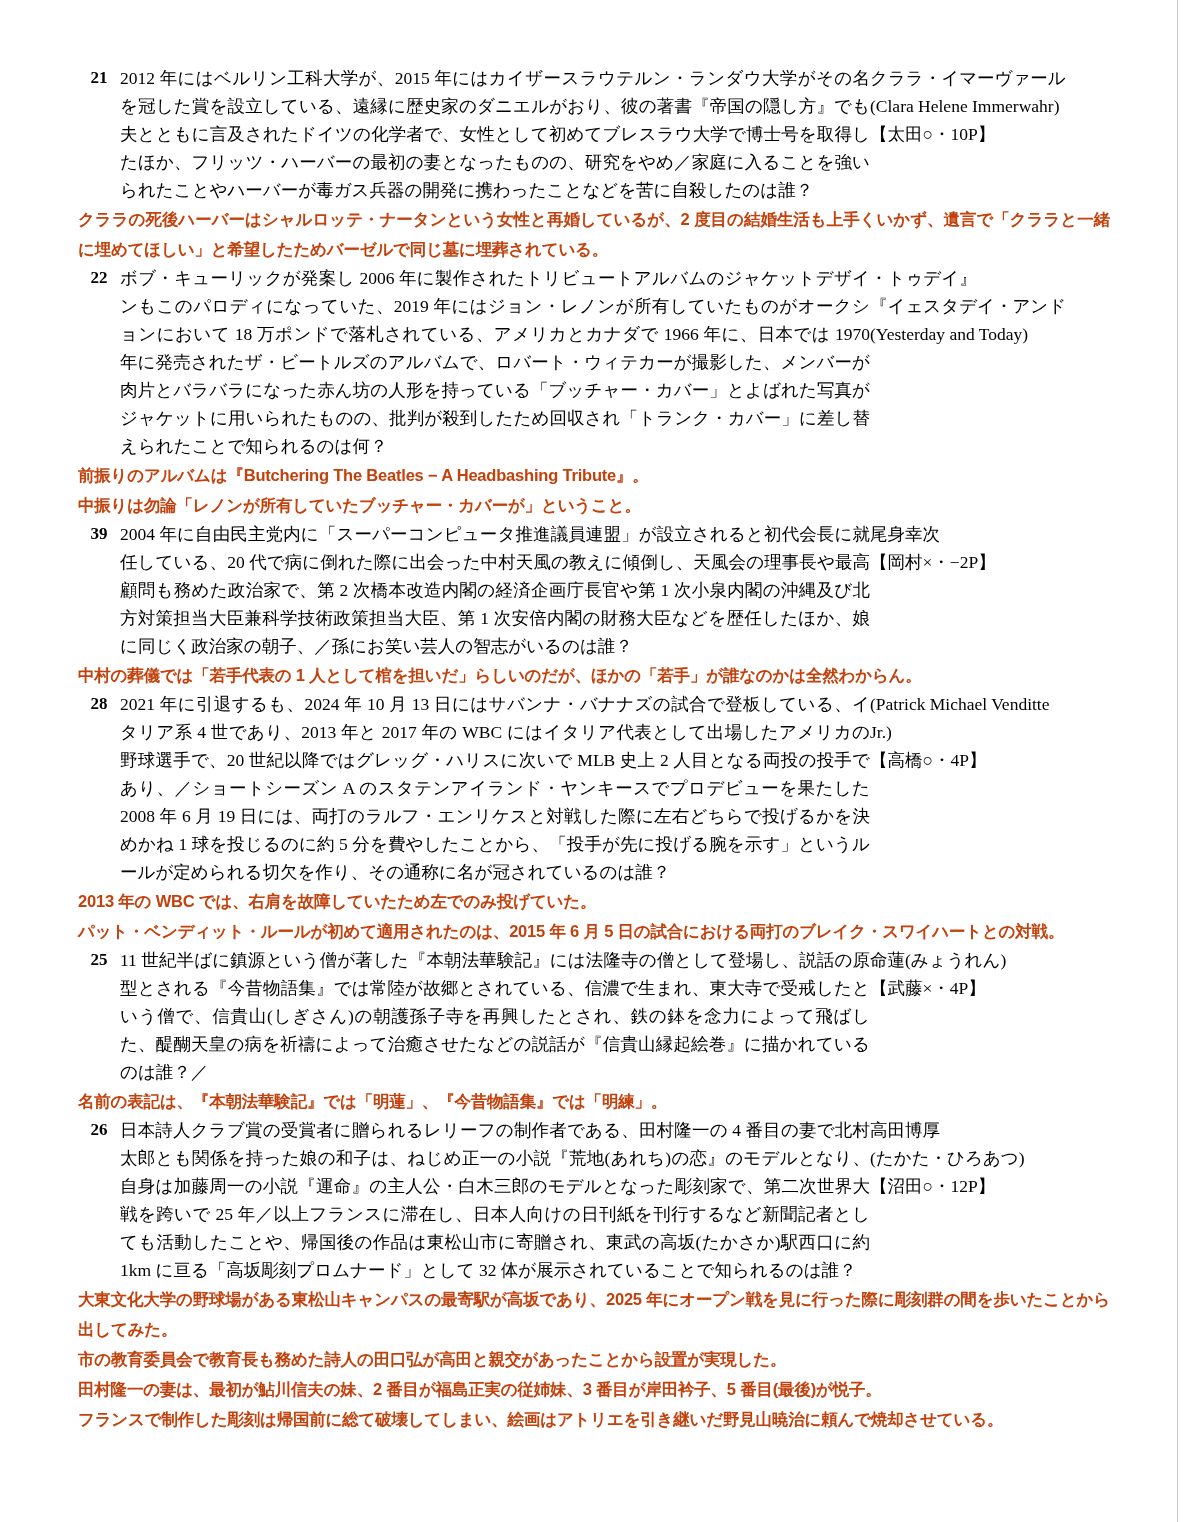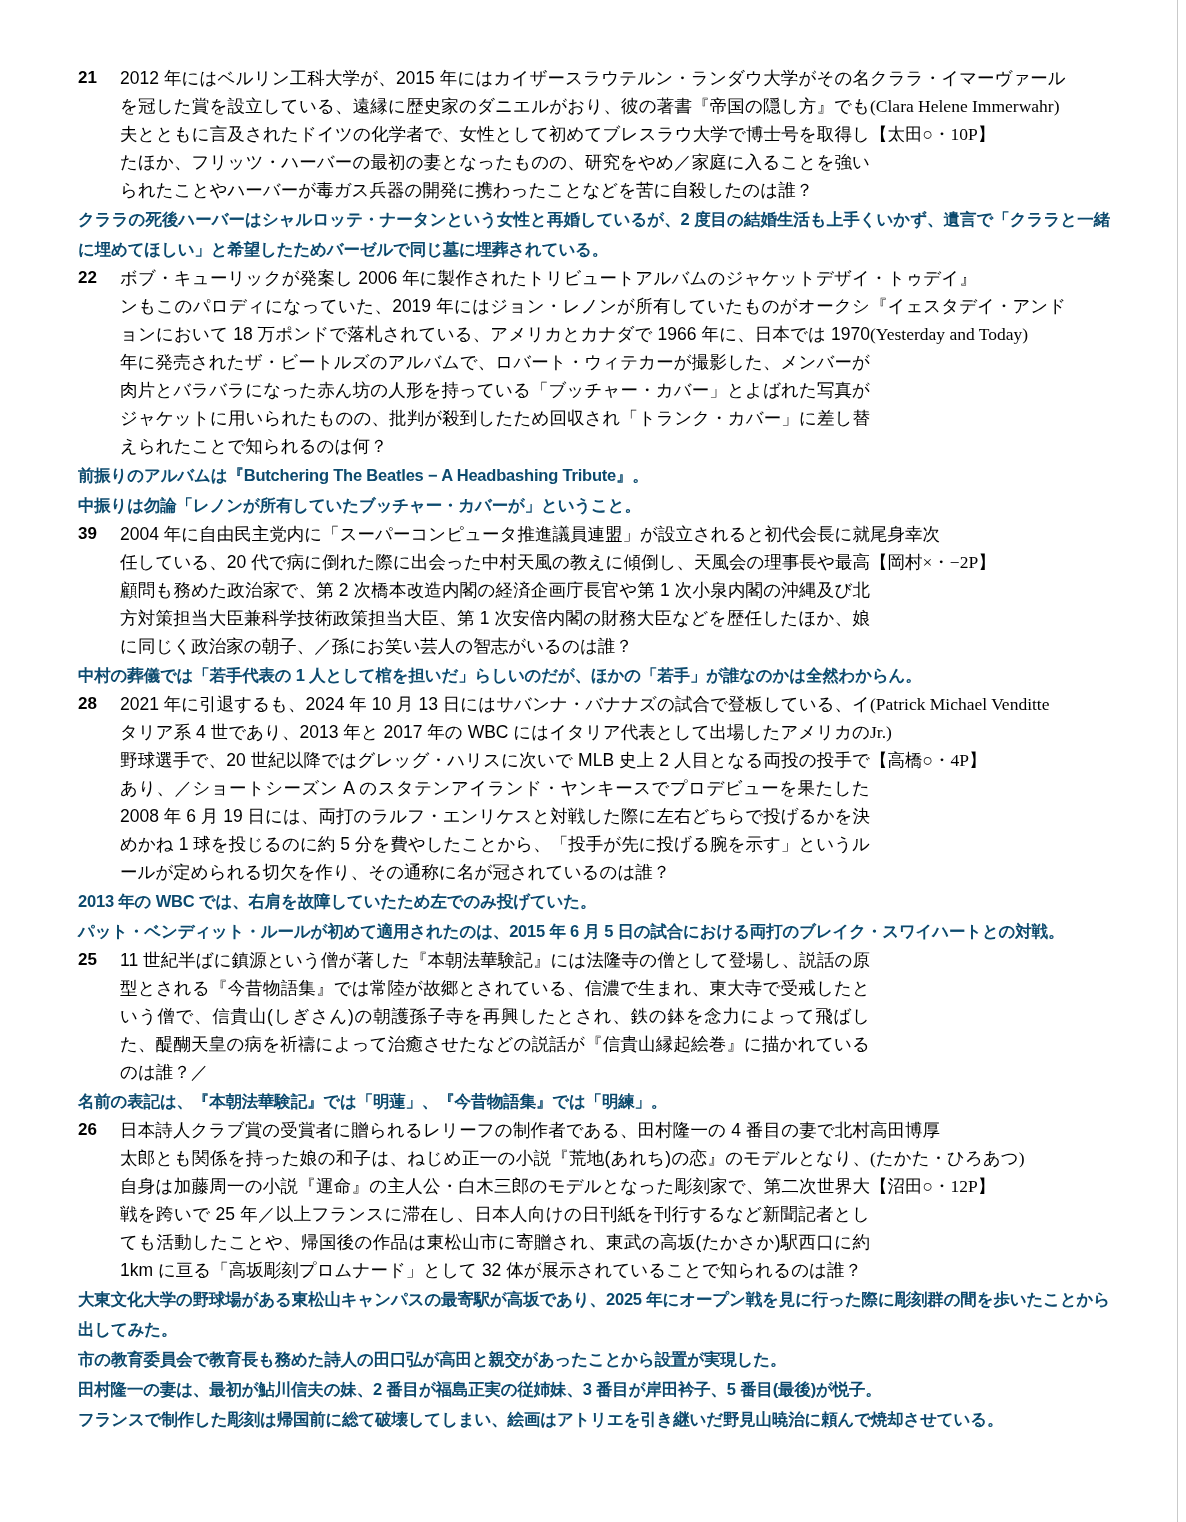--- a/index.html
+++ b/index.html
@@ -24,51 +24,52 @@
     height: 100%;
     background: #c9c9c9;
   }
   .qa-row {
     display: flex;
     align-items: flex-start;
   }
   .qnum {
     flex: 0 0 42px;
     width: 42px;
-    font-family: Liberation Sans, sans-serif;
+    font-family: Liberation Serif, serif;
     font-weight: 700;
     font-size: 17px;
     line-height: 28px;
     color: #000;
+    text-align: center;
   }
   .qtext {
     flex: 0 0 750px;
     width: 750px;
-    font-family: Liberation Sans, sans-serif;
+    font-family: Liberation Serif, serif;
     font-size: 17.5px;
     line-height: 28px;
     text-align: justify;
     color: #000;
   }
   .answer {
     margin-left: 0;
     width: 280px;
     font-family: "Liberation Serif", "DejaVu Serif", serif;
     font-size: 17.5px;
     line-height: 28px;
     color: #000;
   }
   .comment {
     width: 1032px;
     font-family: "Liberation Sans", "DejaVu Sans", sans-serif;
     font-weight: 700;
     font-size: 16.5px;
     line-height: 30px;
     letter-spacing: -0.2px;
-    color: #0c4a6e;
+    color: #c2410c;
     text-align: justify;
   }
 </style>
 </head>
 <body>
 
 <div class="page">
   <main>
   <section>
     <div class="qa-row">
@@ -120,20 +121,24 @@
           </div>
     </div>
   <div class="comment">2013 年の WBC では、右肩を故障していたため左でのみ投げていた。</div>
         <div class="comment">パット・ベンディット・ルールが初めて適用されたのは、2015 年 6 月 5 日の試合における両打のブレイク・スワイハートとの対戦。</div>
       </section>
 
   <section>
     <div class="qa-row">
       <div class="qnum">25</div>
       <div class="qtext">11 世紀半ばに鎮源という僧が著した『本朝法華験記』には法隆寺の僧として登場し、説話の原型とされる『今昔物語集』では常陸が故郷とされている、信濃で生まれ、東大寺で受戒したという僧で、信貴山(しぎさん)の朝護孫子寺を再興したとされ、鉄の鉢を念力によって飛ばした、醍醐天皇の病を祈禱によって治癒させたなどの説話が『信貴山縁起絵巻』に描かれているのは誰？／</div>
+      <div class="answer">
+            <div class="aline">命蓮(みょうれん)</div>
+            <div class="aline">【武藤×・4P】</div>
+          </div>
     </div>
   <div class="comment">名前の表記は、『本朝法華験記』では「明蓮」、『今昔物語集』では「明練」。</div>
       </section>
 
   <section>
     <div class="qa-row">
       <div class="qnum">26</div>
       <div class="qtext">日本詩人クラブ賞の受賞者に贈られるレリーフの制作者である、田村隆一の 4 番目の妻で北村太郎とも関係を持った娘の和子は、ねじめ正一の小説『荒地(あれち)の恋』のモデルとなり、自身は加藤周一の小説『運命』の主人公・白木三郎のモデルとなった彫刻家で、第二次世界大戦を跨いで 25 年／以上フランスに滞在し、日本人向けの日刊紙を刊行するなど新聞記者としても活動したことや、帰国後の作品は東松山市に寄贈され、東武の高坂(たかさか)駅西口に約 1km に亘る「高坂彫刻プロムナード」として 32 体が展示されていることで知られるのは誰？</div>
       <div class="answer">
             <div class="aline">高田博厚</div>

